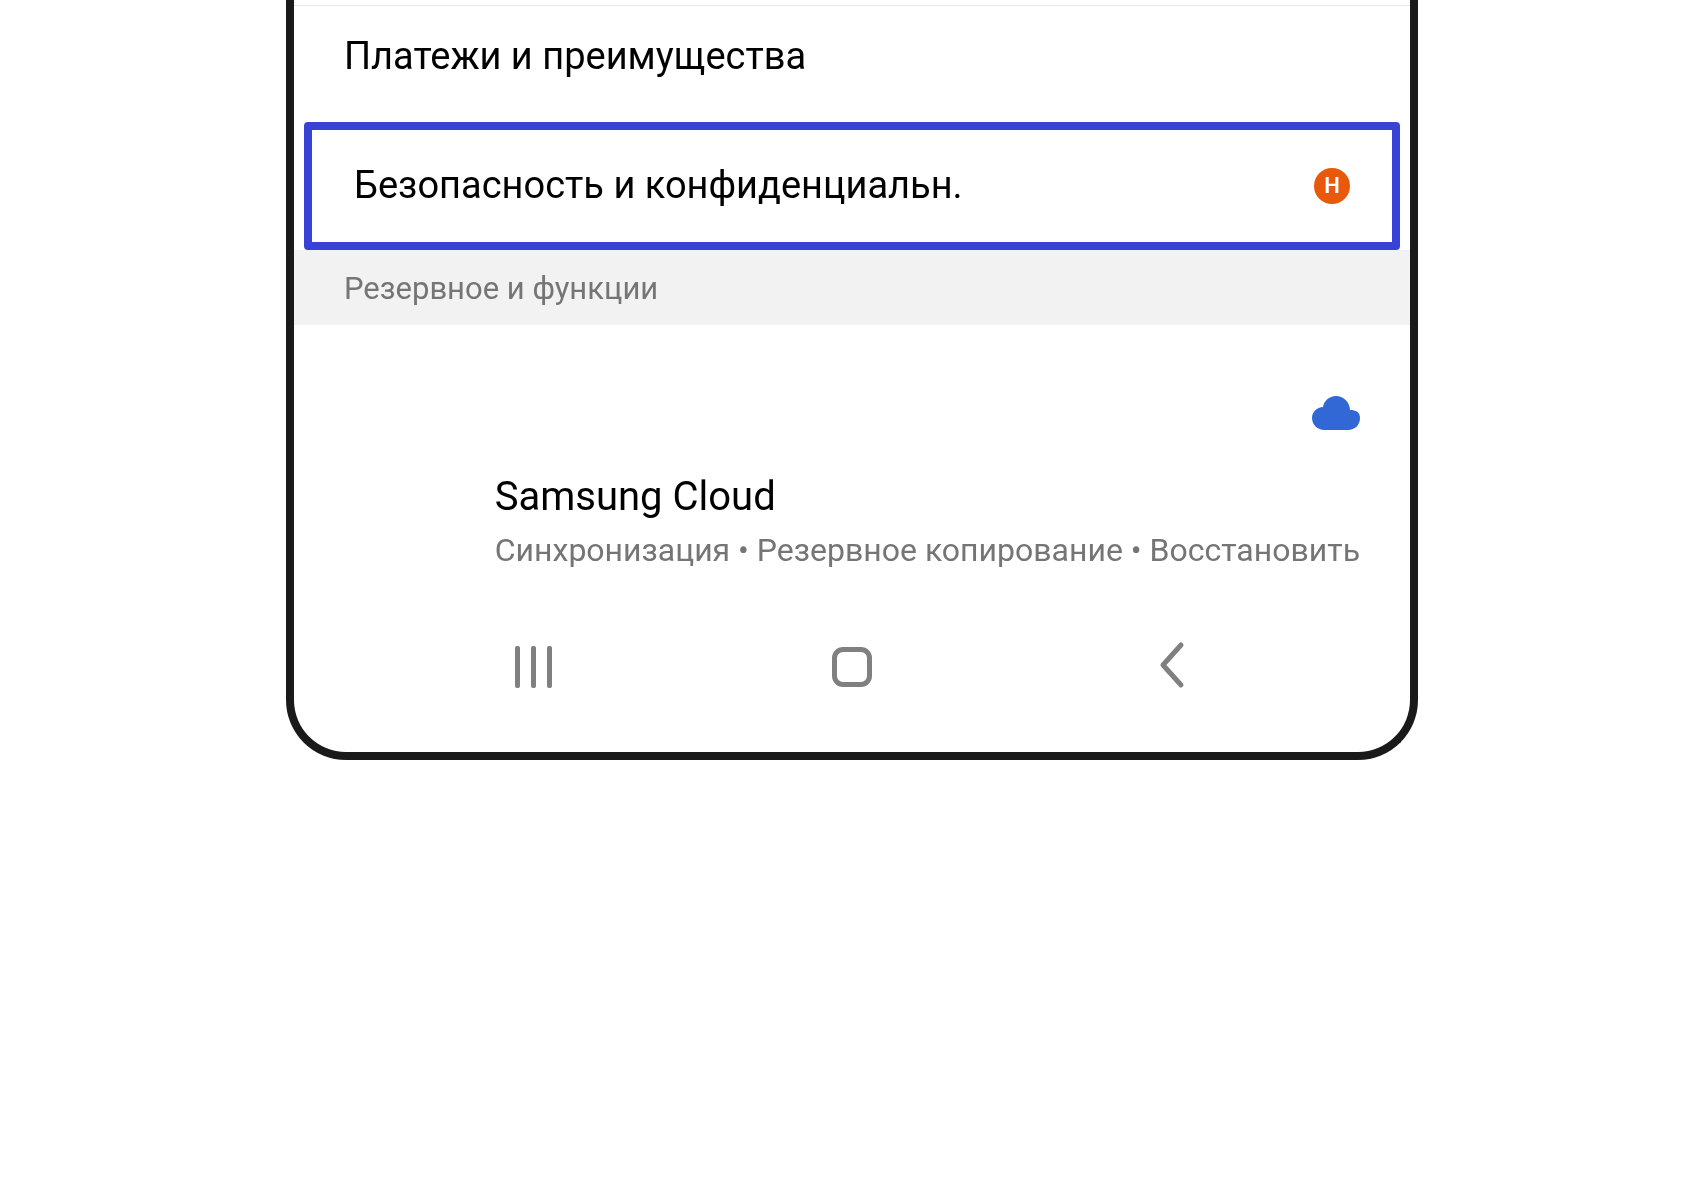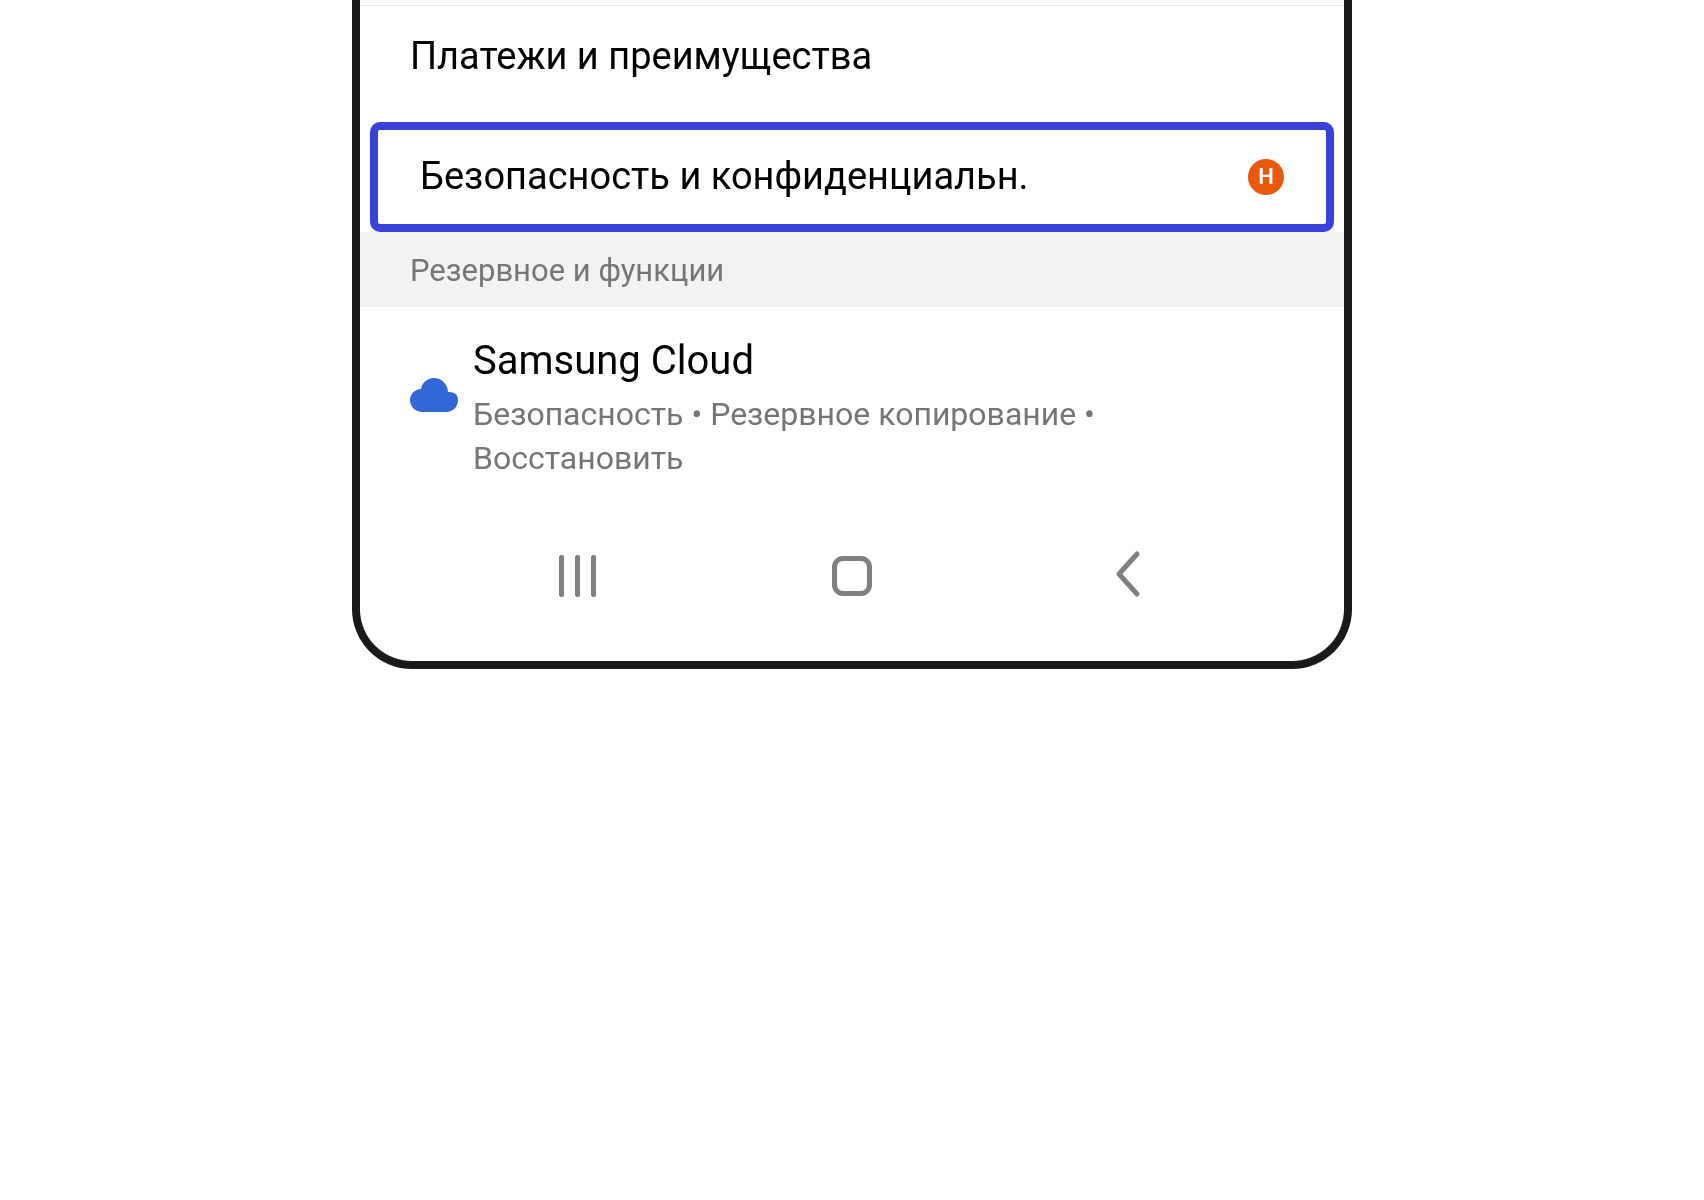--- a/index.html
+++ b/index.html
@@ -12,21 +12,21 @@
       font-family: -apple-system, BlinkMacSystemFont, 'Segoe UI', Roboto, sans-serif;
       background: #ffffff;
       display: flex;
       justify-content: center;
       align-items: flex-start;
       min-height: 1200px;
       width: 1704px;
     }
     
     .phone-frame {
-      width: 1000px;
+      width: 1132px;
       background: #ffffff;
       border: 8px solid #1a1a1a;
       border-top: none;
       border-radius: 0 0 60px 60px;
       padding: 0 0 10px 0;
       position: relative;
       margin-top: 0;
     }
     
     .phone-content {
@@ -51,22 +51,22 @@
     
     .settings-item-text {
       font-size: 38px;
       color: #000000;
       line-height: 1.35;
     }
     
     .highlighted-item {
       border: 8px solid #3842d6;
       margin: 15px 10px 0 10px;
-      padding: 21px 42px;
-      border-radius: 10px;
+      padding: 30px 42px;
+      border-radius: 4px;
     }
     
     .badge {
       width: 36px;
       height: 36px;
       background: #e8590c;
       border-radius: 50%;
       display: flex;
       align-items: center;
       justify-content: center;
@@ -78,23 +78,24 @@
     
     .section-header {
       background: #f2f2f2;
       padding: 20px 50px 18px 50px;
       font-size: 31px;
       color: #757575;
     }
     
     .app-item {
       display: flex;
-      align-items: flex-start;
+      align-items: flex-end;
       padding: 30px 50px 40px 50px;
-      gap: 15px;
+      gap: 35px;
+      flex-direction: column;
     }
     
     .cloud-icon {
       width: 48px;
       height: 48px;
       position: relative;
       margin-top: 35px;
       flex-shrink: 0;
     }
     
@@ -177,21 +178,21 @@
     <div class="section-header">Резервное и функции</div>
 
     <div class="app-item">
       <div class="cloud-icon">
         <svg viewBox="0 0 48 36" xmlns="http://www.w3.org/2000/svg">
           <path d="M 38 14 C 38 6 31 0 24 0 C 17 0 12 5 11 11 C 5 11 0 16 0 22 C 0 29 6 34 12 34 L 36 34 C 43 34 48 29 48 22 C 48 16 44 14 38 14 Z" fill="#3267d6"></path>
         </svg>
       </div>
       <div class="app-item-content">
         <div class="app-item-title">Samsung Cloud</div>
-        <div class="app-item-subtitle">Безопасность  •  Резервное копирование  •  Восстановить</div>
+        <div class="app-item-subtitle">Синхронизация  •  Резервное копирование  •  Восстановить</div>
       </div>
     </div>
 
     <div class="nav-bar">
       <div class="nav-button">
         <div class="nav-recents">
           <span></span>
           <span></span>
           <span></span>
         </div>

